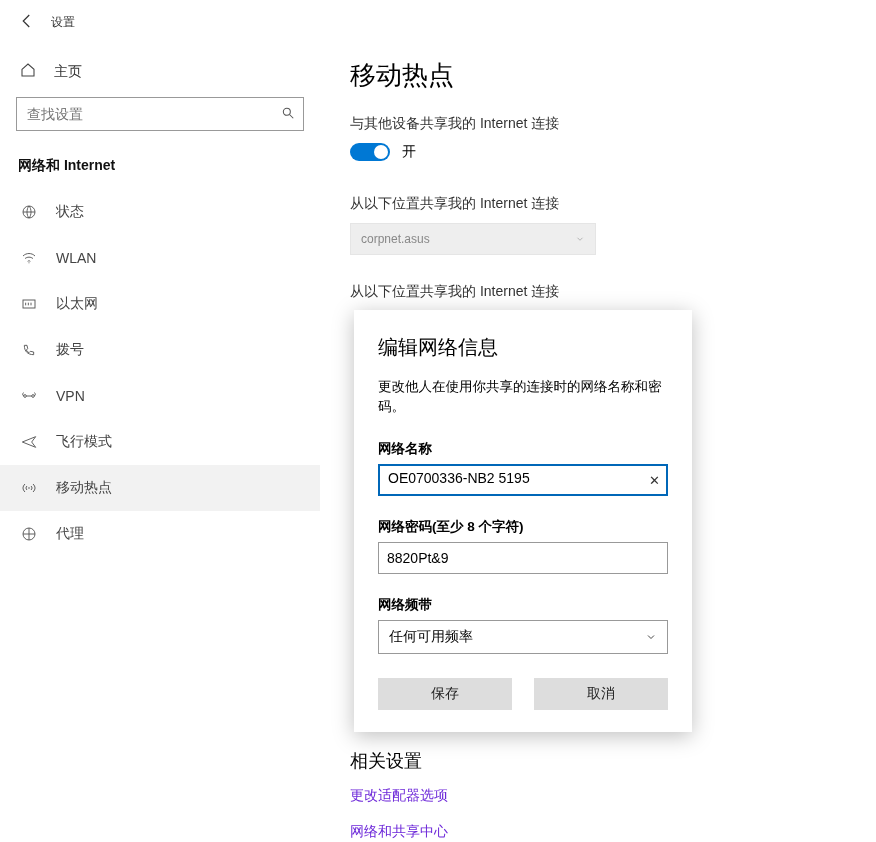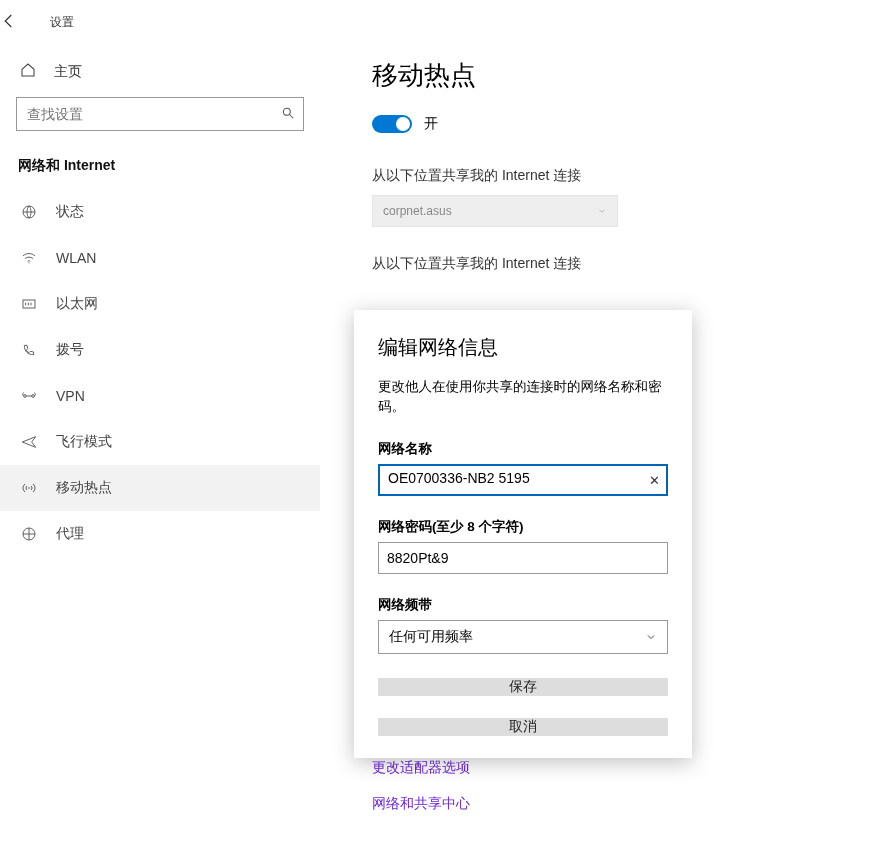--- a/index.html
+++ b/index.html
@@ -10,25 +10,26 @@
       height: 842px;
       overflow: hidden;
       position: relative;
       font-size: 14px;
       color: #000;
     }
     .topbar {
       display: flex;
       align-items: center;
       height: 44px;
-      gap: 32px;
+      padding-left: 18px;
+      gap: 15px;
     }
     .topbar .back svg { width: 18px; height: 18px; }
     .topbar .title { font-size: 12px; color: #333; }
-    .layout { display: flex; height: calc(100% - 44px); gap: 22px; }
+    .layout { display: flex; height: calc(100% - 44px); }
     .sidebar {
       width: 320px;
       padding: 10px 16px 0 16px;
       flex-shrink: 0;
     }
     .home-row {
       display: flex;
       align-items: center;
       gap: 18px;
       padding: 8px 4px 10px 4px;
@@ -126,21 +127,21 @@
     .field-pwd {
       width: 100%; height: 32px; border: 1px solid #999; padding: 0 8px; font-size: 14px; outline:none;
     }
     .field-block2 { margin-bottom: 22px; }
     .sel-band {
       width: 100%; height: 34px; border: 1px solid #999; display:flex; align-items:center;
       justify-content:space-between; padding: 0 10px; font-size:14px; background:#fff; cursor:pointer;
       margin-bottom: 24px;
     }
     .sel-band svg { width:12px; height:12px; stroke:#333; }
-    .btn-row { display:flex; gap: 22px; flex-direction: column; }
+    .btn-row { display:flex; gap: 22px; }
     .btn-row button {
       flex:1; height: 32px; border:none; background:#ddd; color:#222; font-size:14px; cursor:pointer;
       font-family: inherit;
     }
     .related { margin-top: 448px; }
     .related-title { font-size: 18px; font-weight: 400; margin-bottom: 14px; }
     .link { color: #6d28d9; font-size: 14px; margin-bottom: 18px; cursor:pointer; display:block; }
   </style>
 </head>
 <body>
@@ -245,20 +246,21 @@
             <circle cx="12" cy="12" r="9"></circle>
             <path d="M3 12 H21 M12 3 V21"></path>
           </svg>
         </span>
       <span>代理</span>
     </div>
   </aside>
 
   <main class="main">
     <h1 class="page-title">移动热点</h1>
+    <div class="subtext">与其他设备共享我的 Internet 连接</div>
     <div class="toggle-row">
       <div class="toggle"></div>
       <span>开</span>
     </div>
 
     <div class="subtext">从以下位置共享我的 Internet 连接</div>
     <div class="select-disabled">
       <span>corpnet.asus</span>
       <svg viewBox="0 0 24 24" fill="none" stroke-width="2">
           <path d="M6 9 L12 15 L18 9"></path>

